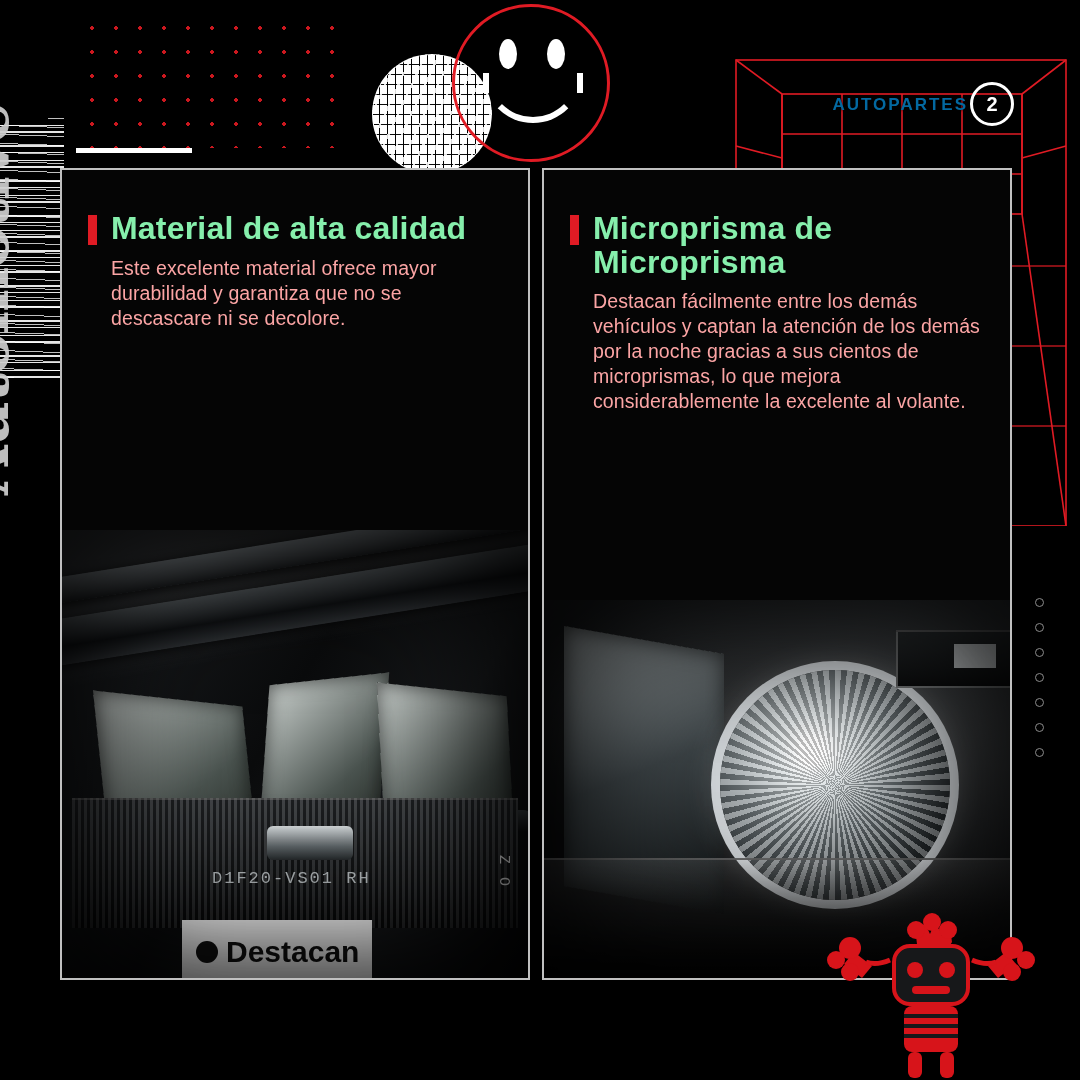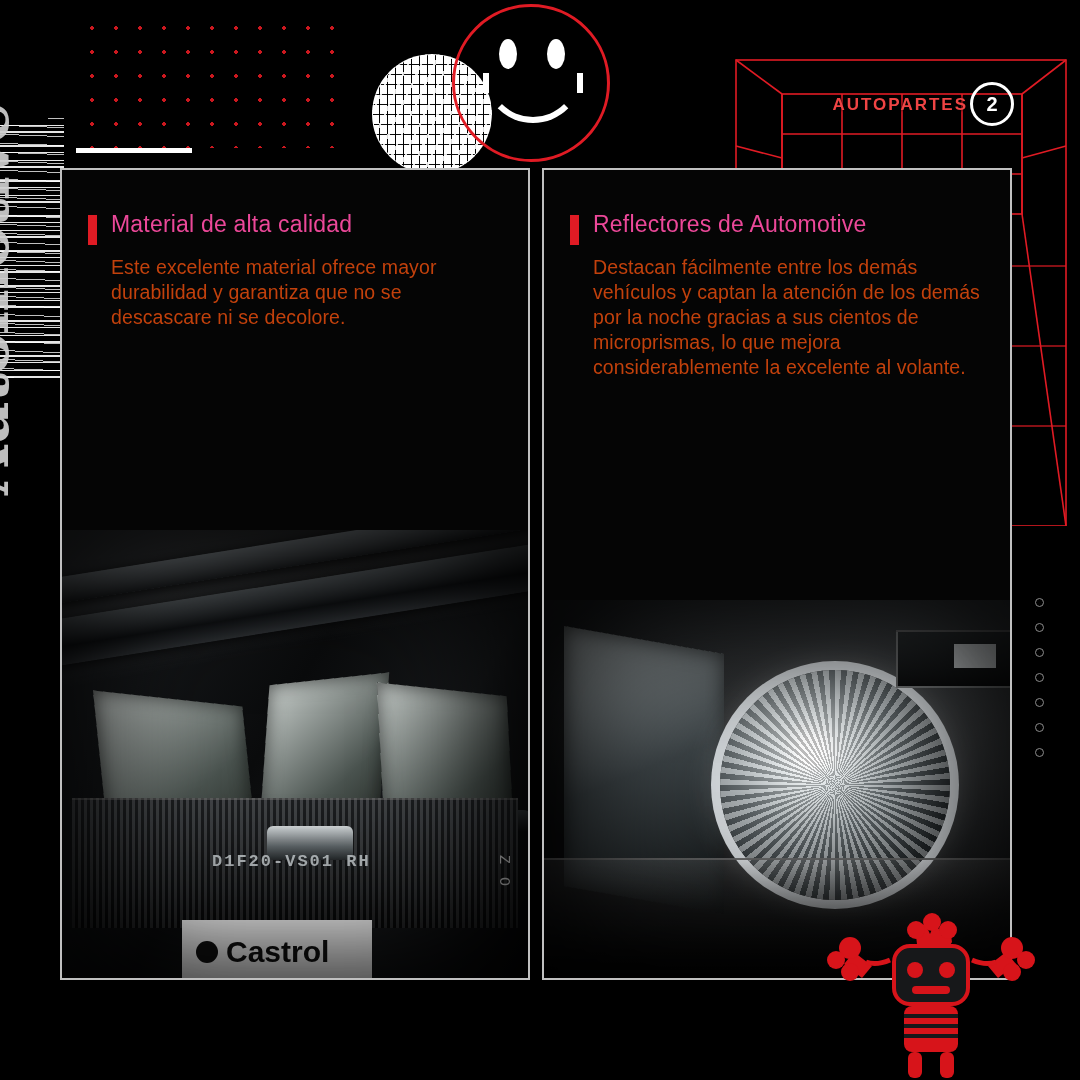--- a/index.html
+++ b/index.html
@@ -59,21 +59,21 @@
   }
   .smiley .mouth:before{ left:-6px; }
   .smiley .mouth:after{ right:-6px; }
 
   
   .pgrid { position:absolute; right:0px; top:46px; width:350px; height:480px; }
   .pgrid svg { display:block; }
 
   .badge-text {
     position:absolute; right:112px; top:95px;
-    color:#ef4444; font-weight:700; letter-spacing:2px; font-size:17px;
+    color:#0369a1; font-weight:700; letter-spacing:2px; font-size:17px;
     text-shadow:0 0 3px #000;
   }
   .badge-circle {
     position:absolute; right:66px; top:82px; width:44px; height:44px;
     border-radius:50%; border:3px solid #fff; color:#fff;
     display:flex; align-items:center; justify-content:center;
     font-size:20px; font-weight:700;
   }
 
   
@@ -114,25 +114,25 @@
   .card.left  { left:60px;  top:168px; width:470px; height:812px; }
   .card.right { left:542px; top:168px; width:470px; height:812px; }
 
   .card-head { padding:42px 26px 0 26px; }
   .card-title {
     display:flex; align-items:flex-start; gap:14px;
     margin-bottom:10px;
   }
   .tick { width:9px; height:30px; background:#e01b24; flex:0 0 9px; margin-top:3px;}
   .card-title h2 {
-    color:#ec4899; font-size:23px; line-height:1.05; font-weight:400;
+    color:#86efac; font-size:32px; line-height:1.05; font-weight:700;
     letter-spacing:.2px;
   }
   .card-body {
-    color:#c2410c; font-size:19.5px; line-height:1.28; padding-left:23px;
+    color:#fca5a5; font-size:19.5px; line-height:1.28; padding-left:23px;
     letter-spacing:.1px;
   }
 
   
   .photo { position:absolute; left:0; right:0; bottom:0; top:360px; overflow:hidden; }
   .card.right .photo { top:430px; }
 
   .lampA {
     position:absolute; inset:0;
     background:
@@ -162,22 +162,22 @@
   }
   .lampA .knob {
     position:absolute; left:205px; bottom:118px; width:86px; height:34px; border-radius:6px;
     background:linear-gradient(180deg,#cfd4d6,#5c6366 60%,#24282a);
   }
   .lampA .plug {
     position:absolute; right:-6px; top:280px; width:120px; height:22px; border-radius:11px;
     background:linear-gradient(180deg,#3a3f42,#0c0d0e);
   }
   .code {
-    position:absolute; left:150px; top:322px; color:#c9cfd2; font-size:17px;
-    font-family:"Liberation Mono", monospace; letter-spacing:2px; opacity:.85;font-weight:bold;
+    position:absolute; left:150px; top:339px; color:#c9cfd2; font-size:17px;
+    font-family:"Liberation Mono", monospace; letter-spacing:2px; opacity:.85;
   }
   .vcode {
     position:absolute; right:16px; bottom:90px; color:#e6e6e6; font-size:15px;
     font-family:"Liberation Mono", monospace; letter-spacing:2px;
     writing-mode:vertical-rl;
   }
   .castrol {
     position:absolute; left:120px; bottom:-6px; width:190px; height:64px;
     background:#fff; color:#111; font-weight:700; font-size:30px;
     display:flex; align-items:center; gap:8px; padding-left:14px;
@@ -307,32 +307,32 @@
         <div class="facet f1"></div>
         <div class="facet f2"></div>
         <div class="facet f3"></div>
         <div class="plug"></div>
         <div class="strip"></div>
         <div class="knob"></div>
         <div class="code">D1F20-VS01 RH</div>
         <div class="vcode">Z O</div>
         <div class="castrol">
           <span class="dot"></span>
-          <span>Castrol</span>
+          <span>Destacan</span>
         </div>
       </div>
       <div class="vignette"></div>
     </div>
   </div>
 
   <div class="card right">
     <div class="card-head">
       <div class="card-title">
         <span class="tick"></span>
-        <h2>Reflectores de Automotive</h2>
+        <h2>Microprisma de Microprisma</h2>
       </div>
       <p class="card-body">Destacan fácilmente entre los demás vehículos y captan la atención de los demás por la noche gracias a sus cientos de microprismas, lo que mejora considerablemente la excelente al volante.</p>
     </div>
 
     <div class="photo">
       <div class="lampB">
         <div class="shell"></div>
         <div class="facetL"></div>
         <div class="proj"></div>
         <div class="tab">

